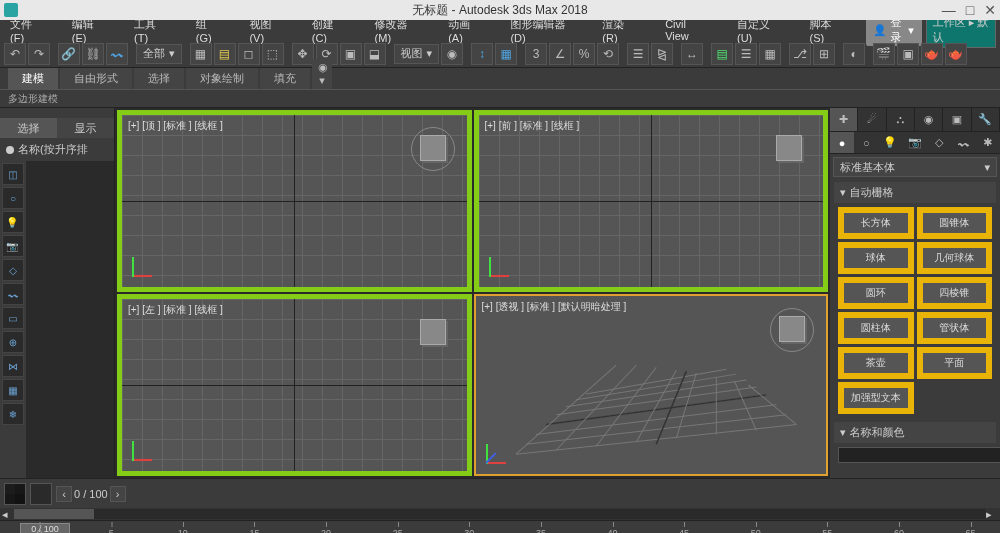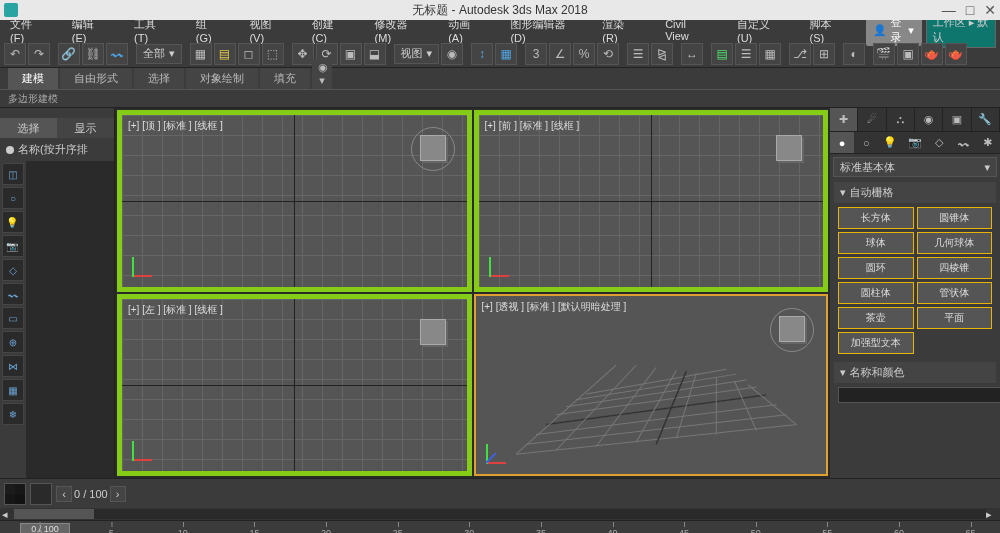--- a/index.html
+++ b/index.html
@@ -77,21 +77,21 @@
 .cmdpanel .tabrow .ctab.active { background: #555; }
 .cmdpanel .subrow { display: flex; height: 22px; background: #333; border-bottom: 1px solid #222;}
 .cmdpanel .subrow .sb { flex: 1; display: flex; align-items: center; justify-content: center; cursor: pointer; font-size: 11px; color: #bbb;}
 .cmdpanel .subrow .sb.active { background: #555; color: #fff;}
 .cmdpanel .dropdown2 { height: 20px; background: #444; border: 1px solid #555; margin: 3px; padding: 2px 6px; display: flex; justify-content: space-between; align-items: center;}
 .cmdpanel .rollout { margin: 2px 4px; background: #3b3b3b; }
 .cmdpanel .rollhead { background: #444; padding: 3px 6px; font-size: 11px; cursor: pointer; display: flex; align-items: center; gap: 4px;}
 .cmdpanel .rollbody { padding: 4px; display: flex; flex-direction: column; gap: 3px; }
 .cmdpanel .autogrid { text-align: center; font-size: 10px; color: #888; padding: 2px;}
 .cmdpanel .btnrow { display: flex; gap: 3px; }
-.cmdpanel .objbtn { flex: 1; background: #555; border: 1px solid #eab308; padding: 3px 0; text-align: center; font-size: 10px; cursor: pointer; color: #ddd;}
+.cmdpanel .objbtn { flex: 1; background: #555; border: 6px solid #eab308; padding: 3px 0; text-align: center; font-size: 10px; cursor: pointer; color: #ddd;}
 
 
 .viewctrl { height: 30px; background: #3b3b3b; display: flex; align-items: center; padding: 0 4px; gap: 4px; border-top: 1px solid #222;}
 .viewctrl .thumb { width: 22px; height: 22px; background: #2a2a2a; border: 1px solid #555; cursor: pointer;}
 .viewctrl .thumb.grid4 { background:
   linear-gradient(#555 50%, #444 50%),
   linear-gradient(90deg, #555 50%, #444 50%);
   background-blend-mode: multiply; background-size: 100% 100%;}
 .viewctrl .pager { display: flex; align-items: center; gap: 2px; }
 .viewctrl .pager .pg { width: 16px; height: 16px; background: #444; border: 1px solid #555; display:flex; align-items:center; justify-content:center; cursor:pointer;}

